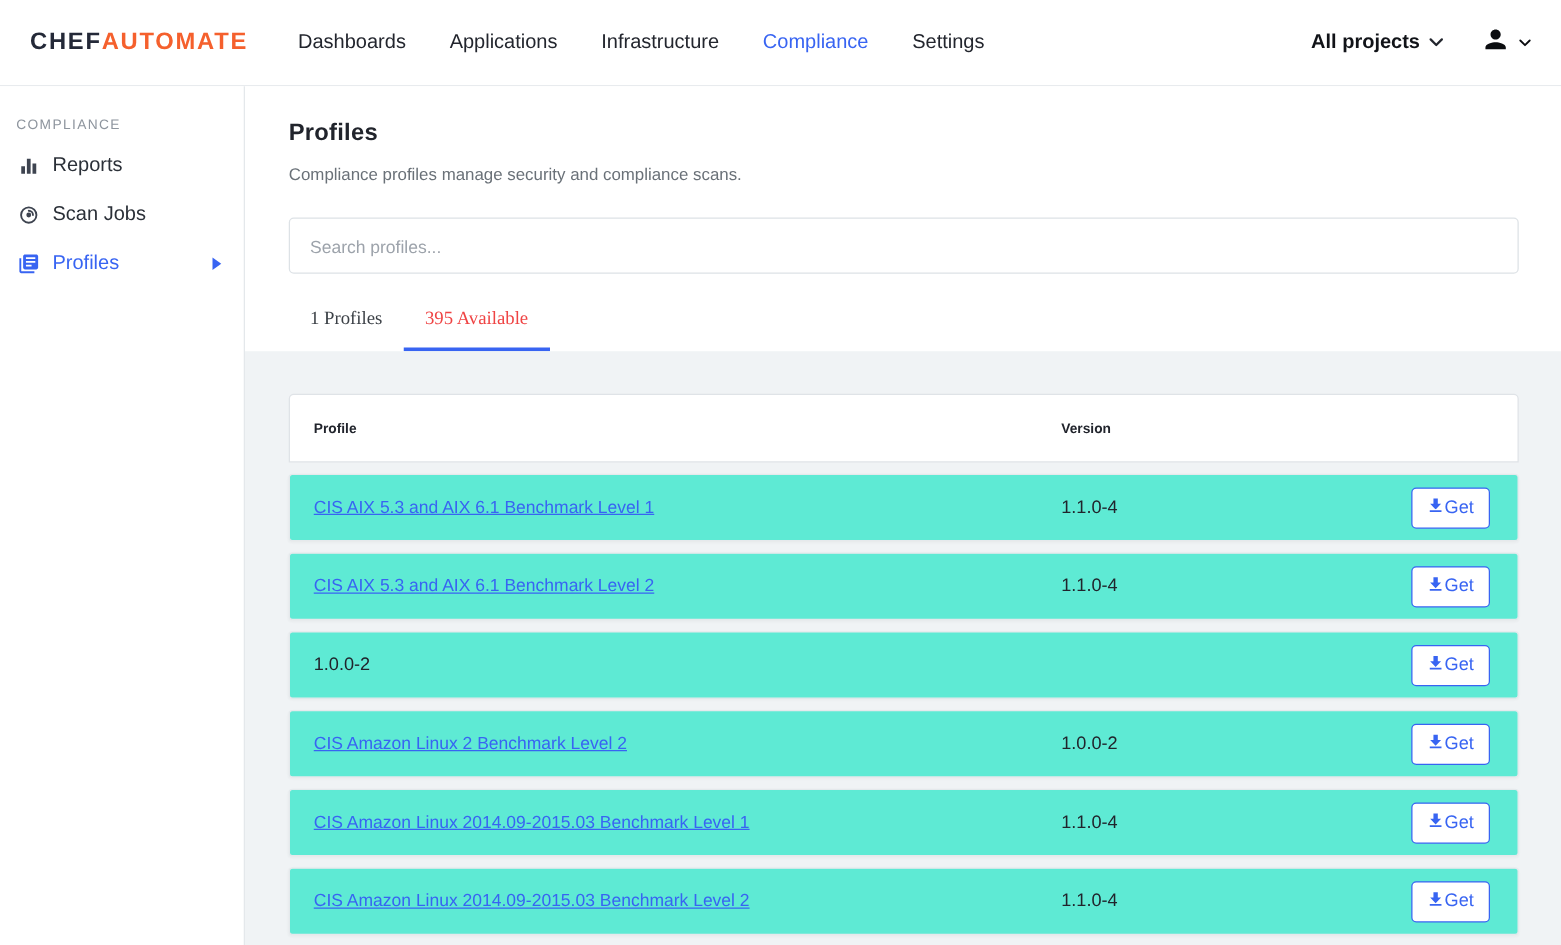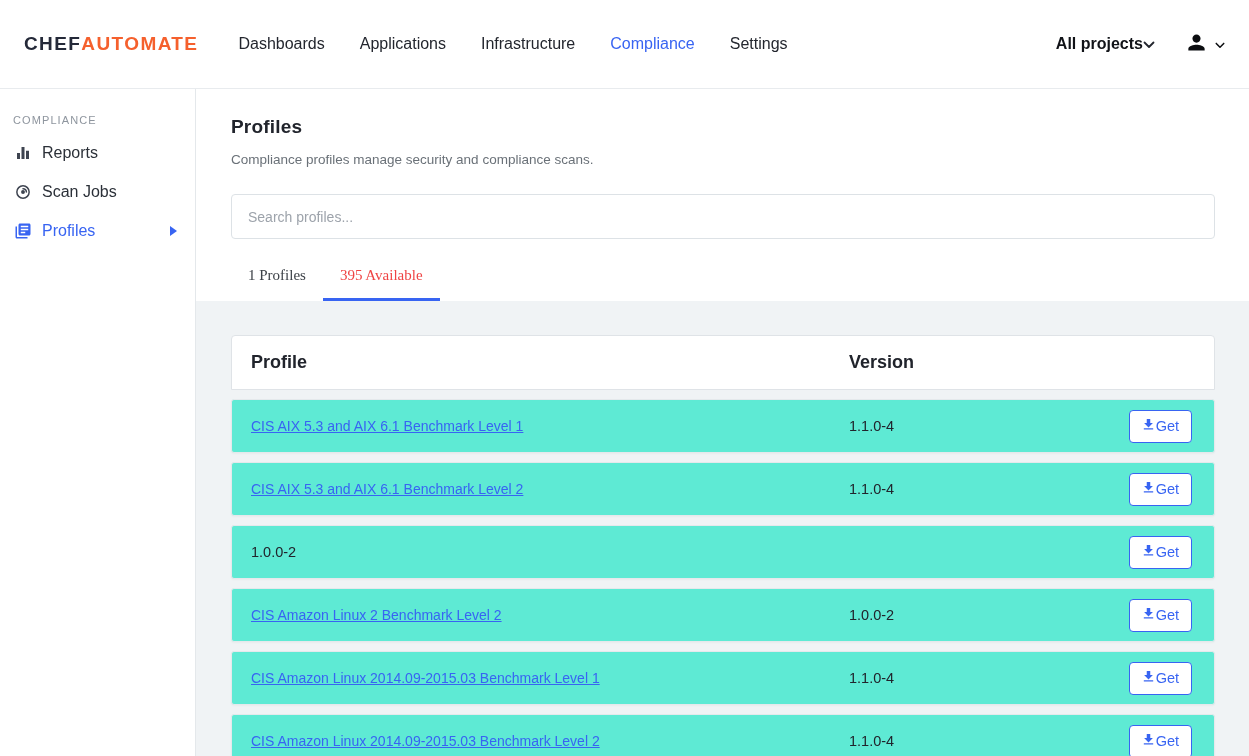--- a/index.html
+++ b/index.html
@@ -15,42 +15,42 @@
     --orange: #f5602d;
     --navy: #242938;
     --gray-bg: #f0f3f5;
     --border: #e2e6ea;
     --text-dark: #21242c;
     --text-gray: #6a7178;
   }
 
   
   .topnav {
-    height: 89px;
+    height: 69px;
     display: flex;
     align-items: center;
     padding: 0 24px;
     background: #fff;
     border-bottom: 1px solid #e8ebee;
   }
   .logo { display: flex; align-items: baseline; cursor: pointer; white-space: nowrap; }
   .logo-chef {
     font-size: 19px; font-weight: 800; letter-spacing: 1.4px; color: var(--navy);
   }
   .logo-automate {
     font-size: 19px; font-weight: 600; letter-spacing: 1.4px; color: var(--orange);
   }
   .navlinks { display: flex; align-items: center; gap: 35px; margin-left: 40px; }
   .navlink {
     font-size: 16px; color: #23262e; text-decoration: none; cursor: pointer;
   }
   .navlink.active { color: var(--accent); }
   .nav-right { margin-left: auto; display: flex; align-items: center; gap: 30px; }
   .projects {
-    display: flex; align-items: center; gap: 0; cursor: pointer;
+    display: flex; align-items: center; gap: 7px; cursor: pointer;
     font-size: 16px; font-weight: 600; color: #111318;
   }
   .user { display: flex; align-items: center; gap: 7px; cursor: pointer; }
 
   
   .shell { display: flex; height: 687px; }
 
   
   .sidebar {
     width: 196px; flex: none; background: #fff;
@@ -104,21 +104,21 @@
     padding: 34px 34px 0 35px; overflow: hidden;
   }
 
   
   .thead {
     display: flex; align-items: center; height: 55px;
     background: #fff; border: 1px solid #dfe3e7;
     border-radius: 4px 4px 0 0;
     padding: 0 22px 0 19px;
   }
-  .th { font-size: 18px; font-weight: 700; color: var(--text-dark); }
+  .th { font-size: 11px; font-weight: 700; color: var(--text-dark); }
   .col-profile { width: 598px; flex: none; }
   .col-version { flex: 1; }
   .col-action { flex: none; display: flex; justify-content: flex-end; min-width: 62px; }
 
   .trow {
     display: flex; align-items: center; height: 54px;
     background: #5eead4; border: 1px solid #e5e9ec; border-radius: 3px;
     padding: 0 22px 0 19px; margin-top: 9px;
     box-shadow: 0 1px 2px rgba(40,50,60,0.04);
   }

